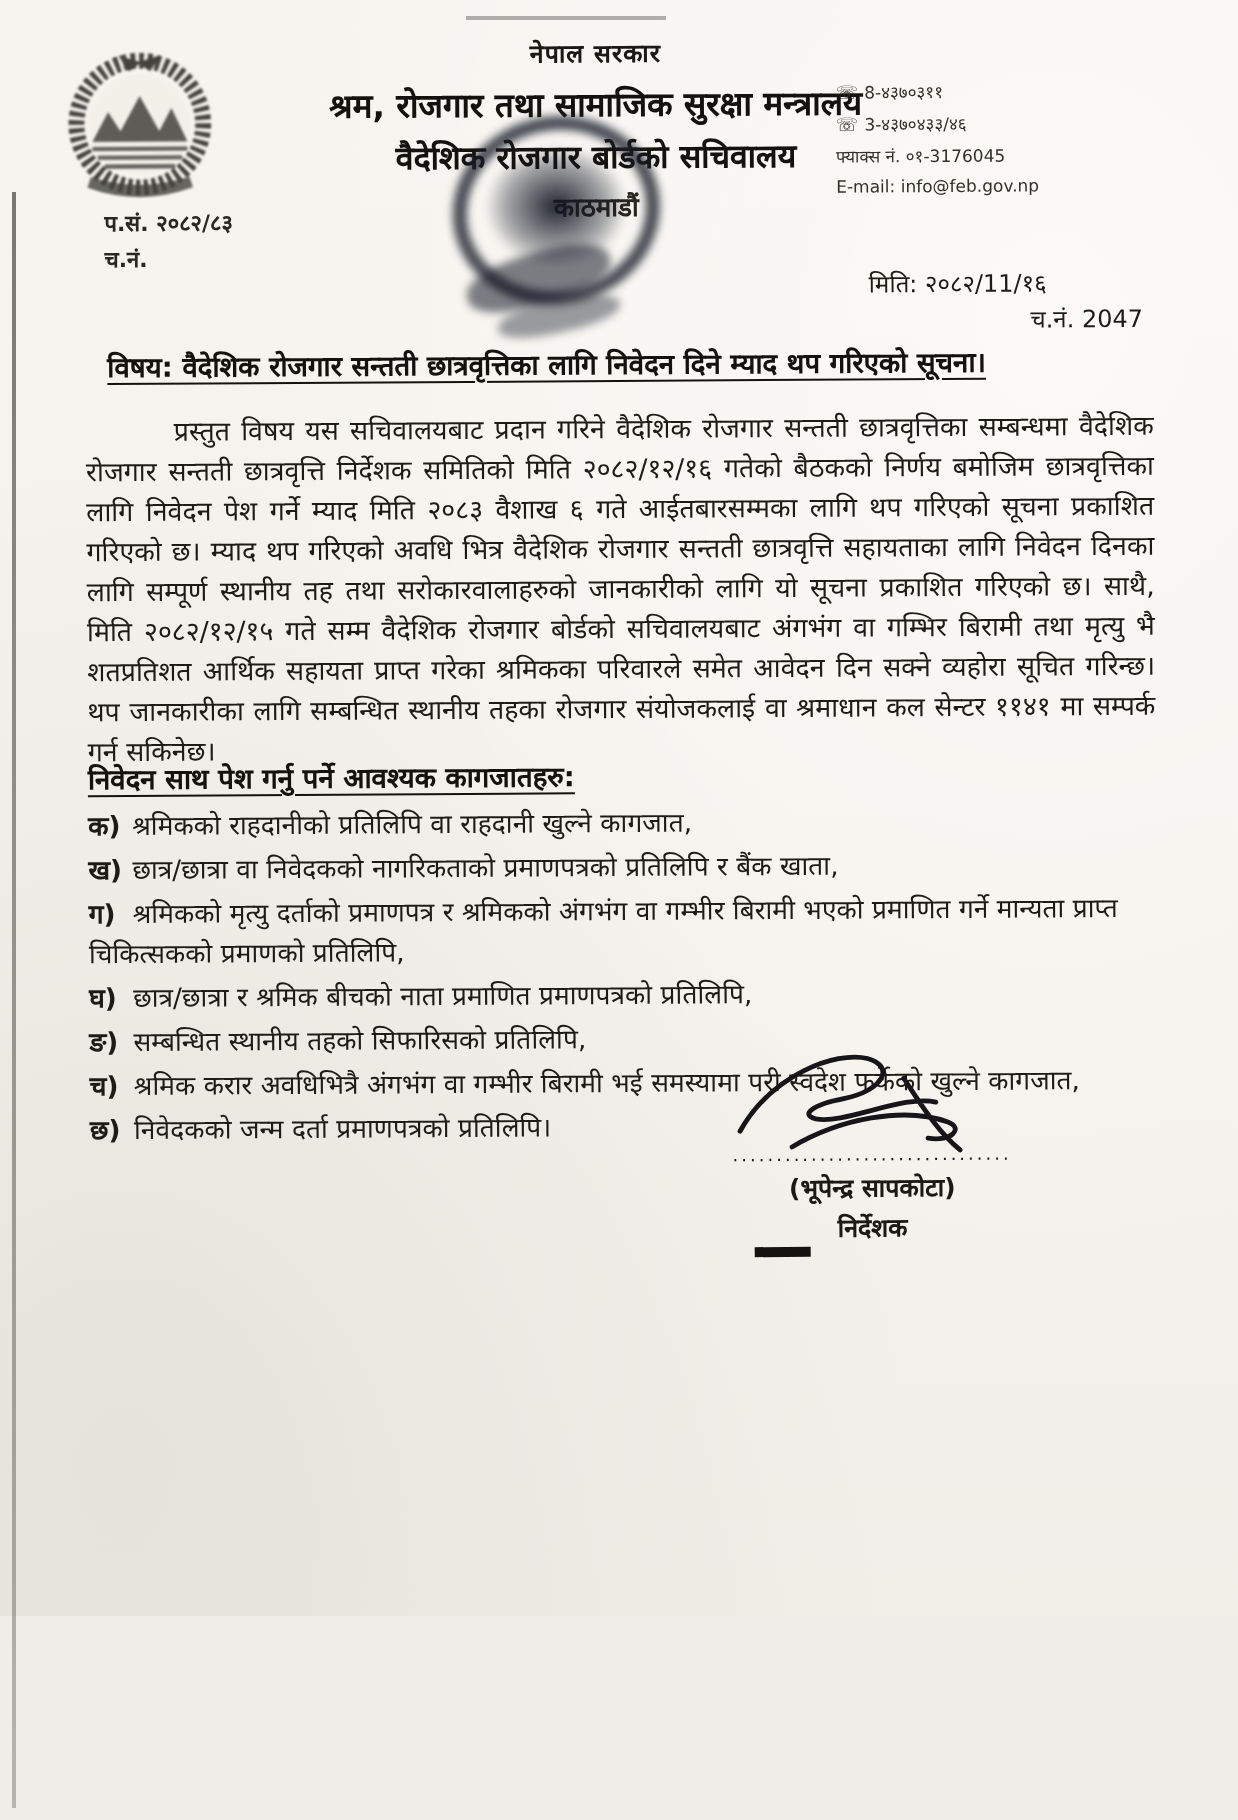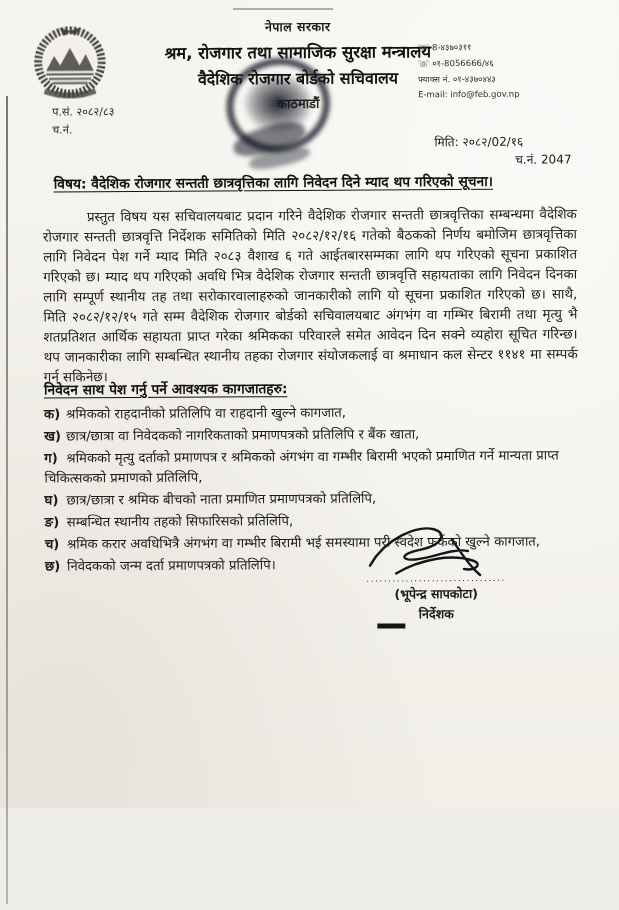--- a/index.html
+++ b/index.html
@@ -51,21 +51,21 @@
   .stamp-core { position:absolute; left:244px; top:72px; width:72px; height:62px;
     background:radial-gradient(closest-side, rgba(18,22,34,.92), rgba(18,22,34,.35) 70%, transparent);
     border-radius:50%; filter:blur(1.5px); }
   .stamp-smudge1 { position:absolute; left:234px; top:126px; width:74px; height:26px;
     background:rgba(22,26,38,.55); border-radius:45%; transform:rotate(-16deg); filter:blur(2px); }
   .stamp-smudge2 { position:absolute; left:250px; top:150px; width:62px; height:16px;
     background:rgba(22,26,38,.42); border-radius:45%; transform:rotate(-12deg); filter:blur(2px); }
 
   
   .refs-left { position:absolute; left:54px; top:102px; font-size:11px; line-height:1.65;
-    font-weight:normal; color:#2a2722; }
+    font-weight:bold; color:#2a2722; }
   .date-block { position:absolute; left:436px; top:134px; width:165px; font-size:12px;
     line-height:1.5; color:#1d1b16; }
   .date-block .row2 { text-align:right; padding-right:28px; }
 
   
   .subject { position:absolute; left:55px; top:172px; width:525px;
     font-size:13.8px; font-weight:bold; color:#14120e;
     text-decoration:underline; text-underline-offset:3px; }
 
   
@@ -115,25 +115,25 @@
       <div class="ministry">श्रम, रोजगार तथा सामाजिक सुरक्षा मन्त्रालय</div>
       <div class="office">वैदेशिक रोजगार बोर्डको सचिवालय</div>
       <div class="place">काठमाडौं</div>
     </div>
 
     <div class="contact">
       <div class="row">
         <span class="phone-glyph">☏</span><span>8-४३७०३११</span>
       </div>
       <div class="row">
-        <span class="phone-glyph">☏</span><span>०१-8056666/४६</span>
+        <span class="phone-glyph">☏</span><span>3-४३७०४३३/४६</span>
       </div>
       <div class="row">
         <span>फ्याक्स नं.</span>
-        <span>०१-४३७०४४३</span>
+        <span>०१-3176045</span>
       </div>
       <div class="row">
         <span>E-mail:</span>
         <span>info@feb.gov.np</span>
       </div>
     </div>
 
     <div class="stamp">
       <div class="stamp-ring"></div>
       <div class="stamp-core"></div>
@@ -147,21 +147,21 @@
         <span>२०८२/८३</span>
       </div>
       <div>
         <span>च.नं.</span>
       </div>
     </div>
 
     <div class="date-block">
       <div>
         <span>मिति:</span>
-        <span>२०८२/02/१६</span>
+        <span>२०८२/11/१६</span>
       </div>
       <div class="row2">
         <span>च.नं.</span>
         <span>2047</span>
       </div>
     </div>
 
     <div class="subject">विषय: वैदेशिक रोजगार सन्तती छात्रवृत्तिका लागि निवेदन दिने म्याद थप गरिएको सूचना।</div>
 
     <div class="body-par">प्रस्तुत विषय यस सचिवालयबाट प्रदान गरिने वैदेशिक रोजगार सन्तती छात्रवृत्तिका सम्बन्धमा वैदेशिक रोजगार सन्तती छात्रवृत्ति निर्देशक समितिको मिति २०८२/१२/१६ गतेको बैठकको निर्णय बमोजिम छात्रवृत्तिका लागि निवेदन पेश गर्ने म्याद मिति २०८३ वैशाख ६ गते आईतबारसम्मका लागि थप गरिएको सूचना प्रकाशित गरिएको छ। म्याद थप गरिएको अवधि भित्र वैदेशिक रोजगार सन्तती छात्रवृत्ति सहायताका लागि निवेदन दिनका लागि सम्पूर्ण स्थानीय तह तथा सरोकारवालाहरुको जानकारीको लागि यो सूचना प्रकाशित गरिएको छ। साथै, मिति २०८२/१२/१५ गते सम्म वैदेशिक रोजगार बोर्डको सचिवालयबाट अंगभंग वा गम्भिर बिरामी तथा मृत्यु भै शतप्रतिशत आर्थिक सहायता प्राप्त गरेका श्रमिकका परिवारले समेत आवेदन दिन सक्ने व्यहोरा सूचित गरिन्छ। थप जानकारीका लागि सम्बन्धित स्थानीय तहका रोजगार संयोजकलाई वा श्रमाधान कल सेन्टर ११४१ मा सम्पर्क गर्न सकिनेछ।</div>

